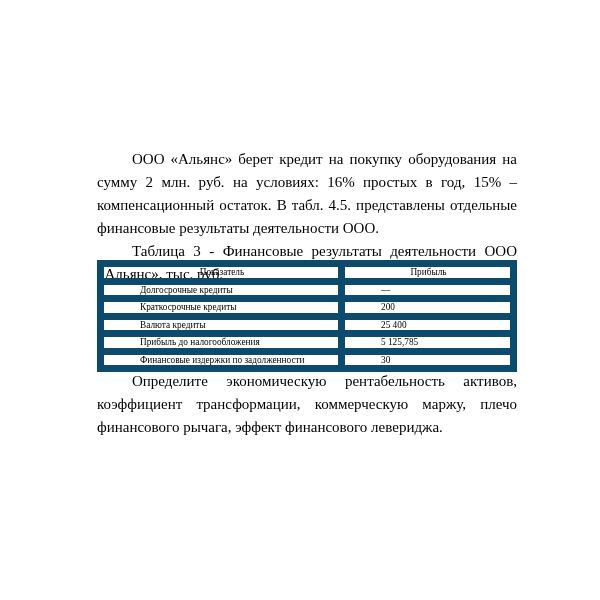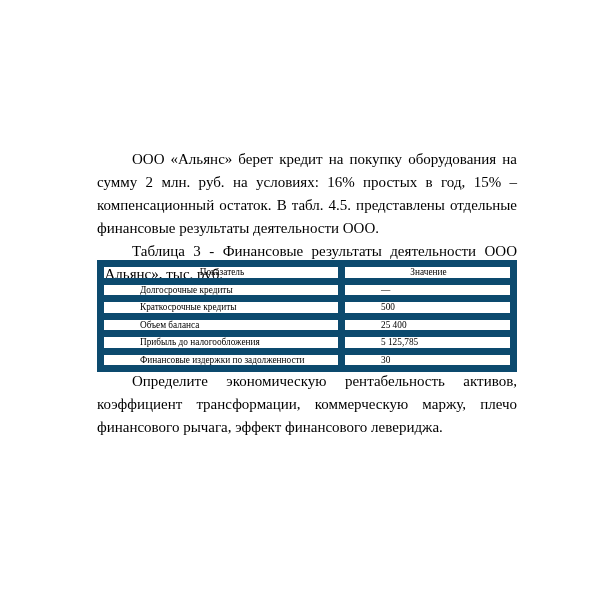--- a/index.html
+++ b/index.html
@@ -23,34 +23,34 @@
 
 <div class="page">
   <p class="para indent">ООО «Альянс» берет кредит на покупку оборудования на сумму 2 млн. руб. на условиях: 16% простых в год, 15% – компенсационный остаток. В табл. 4.5. представлены отдельные финансовые результаты деятельности ООО.</p>
   <p class="para indent">Таблица 3 - Финансовые результаты деятельности ООО «Альянс», тыс. руб.</p>
 </div>
 
 <table class="data">
   <thead>
     <tr>
       <th>Показатель</th>
-      <th>Значение</th>
+      <th>Прибыль</th>
     </tr>
   </thead>
   <tbody>
     <tr>
       <td class="name">Долгосрочные кредиты</td>
       <td class="val">—</td>
     </tr>
     <tr>
       <td class="name">Краткосрочные кредиты</td>
-      <td class="val">500</td>
+      <td class="val">200</td>
     </tr>
     <tr>
-      <td class="name">Объем баланса</td>
+      <td class="name">Валюта кредиты</td>
       <td class="val">25 400</td>
     </tr>
     <tr>
       <td class="name">Прибыль до налогообложения</td>
       <td class="val">5 125,785</td>
     </tr>
     <tr>
       <td class="name">Финансовые издержки по задолженности</td>
       <td class="val">30</td>
     </tr>

